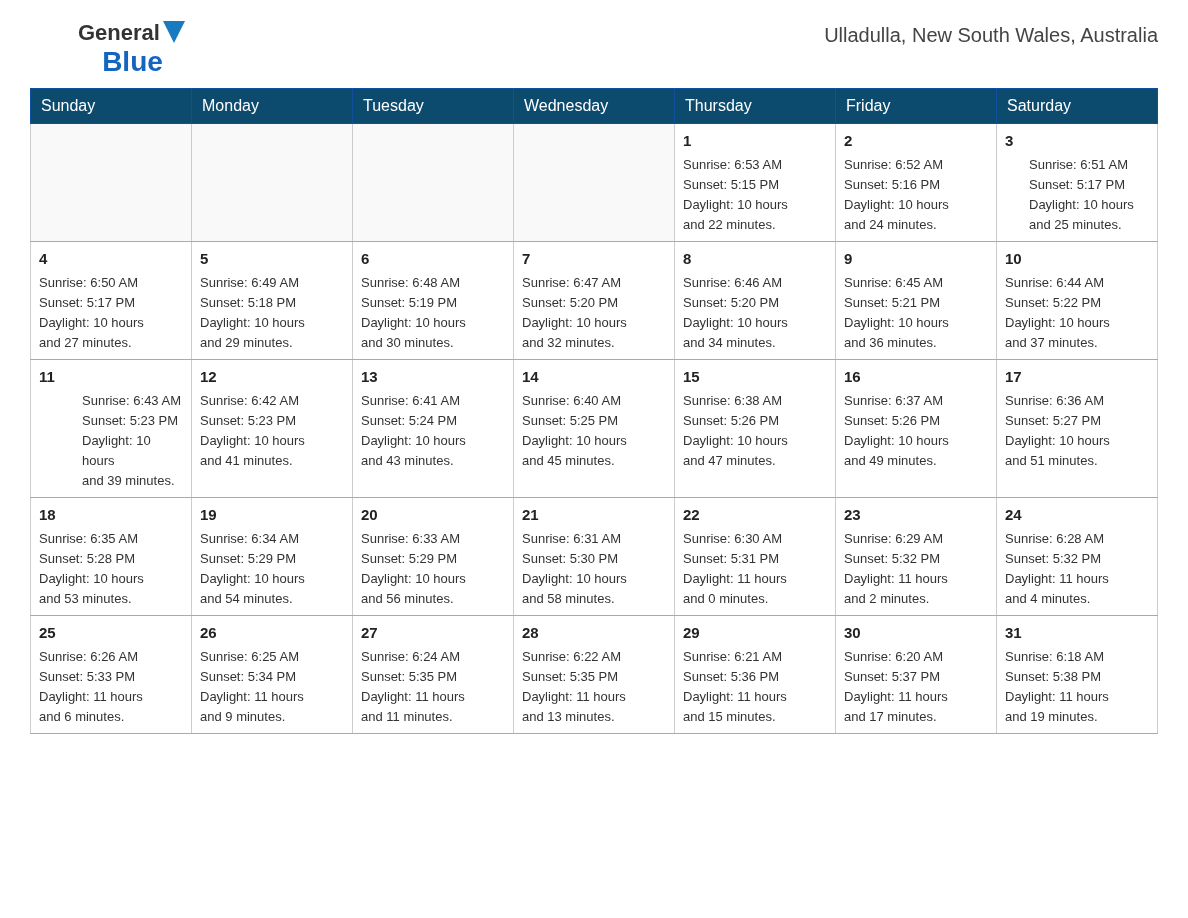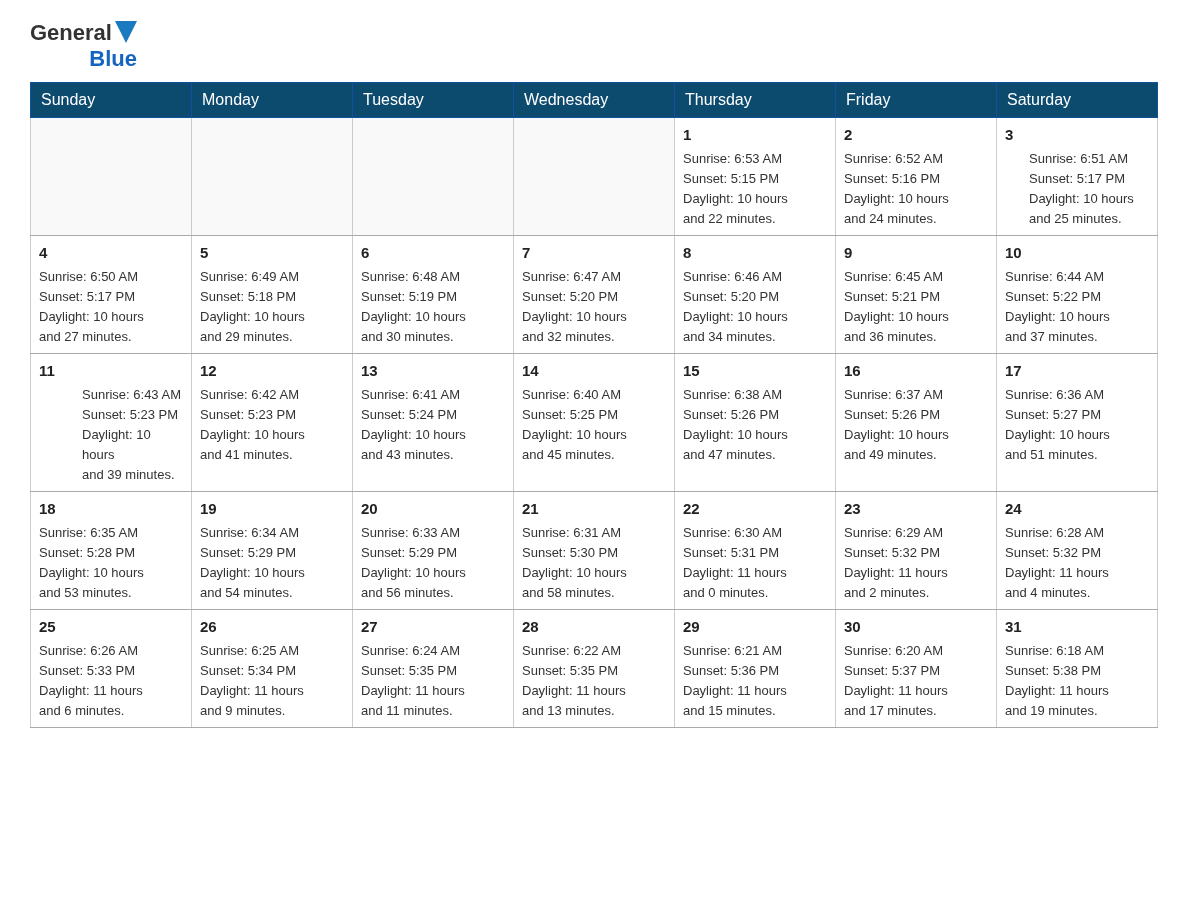--- a/index.html
+++ b/index.html
@@ -15,21 +15,21 @@
       justify-content: space-between;
       align-items: flex-start;
       margin-bottom: 10px;
     }
     .logo-text-general {
       font-size: 22px;
       font-weight: bold;
       color: #333;
     }
     .logo-text-blue {
-      font-size: 22px;
+      font-size: 28px;
       font-weight: bold;
       color: #1565c0;
     }
     .title-block {
       text-align: right;
     }
     .month-title {
       font-size: 52px;
       font-weight: normal;
       color: #222;
@@ -78,21 +78,22 @@
     }
     .calendar tr td {
       border-bottom: 1px solid #aaa;
     }
     .empty-cell {
       background: #f9f9f9;
     }
     .logo-wrapper {
       display: flex;
       flex-direction: column;
-      align-items: flex-end;
+      align-items: center;
+      margin-left: 48px;
     }
     .logo-line1 {
       display: flex;
       align-items: center;
     }
     .logo-line2 {
       display: flex;
       align-items: center;
       margin-left: 2px;
     }
@@ -106,20 +107,21 @@
       <span class="logo-text-general">General</span>
       <svg width="22" height="22" viewBox="0 0 22 22" style="margin-left:3px; margin-top:-2px;">
         <polygon points="0,0 22,0 11,22" fill="#1a7abf"></polygon>
       </svg>
     </div>
     <div class="logo-line2">
       <span class="logo-text-blue">Blue</span>
     </div>
   </div>
   <div class="title-block">
+    <div class="location-title">Ulladulla, New South Wales, Australia</div>
   </div>
 </div>
 
 <table class="calendar">
   <thead>
     <tr>
     <th>Sunday</th>
         <th>Monday</th>
         <th>Tuesday</th>
         <th>Wednesday</th>

